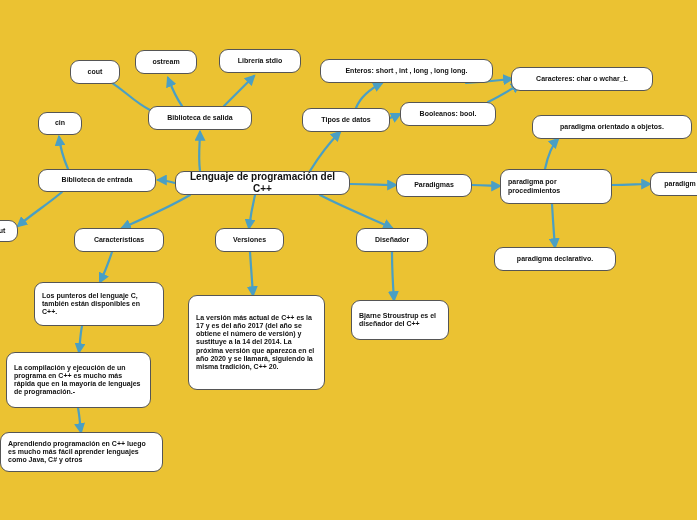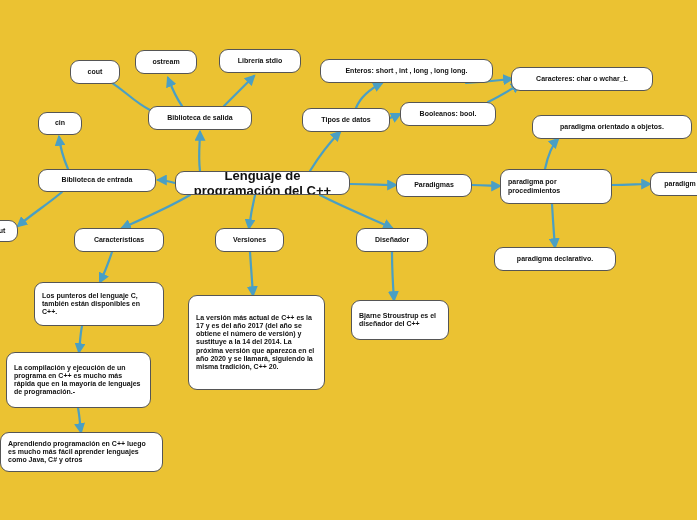--- a/index.html
+++ b/index.html
@@ -96,21 +96,21 @@
     </div>
     <div class="node center" style="left: 38px; top: 112px; width: 44px; height: 23px; font-size: 7px; background: rgb(255, 255, 255); border-color: rgb(85, 85, 85);">
       <span>cin</span>
     </div>
     <div class="node center" style="left: 38px; top: 169px; width: 118px; height: 23px; font-size: 7px; background: rgb(255, 255, 255); border-color: rgb(85, 85, 85);">
       <span>Biblioteca de entrada</span>
     </div>
     <div class="node center" style="left: -14px; top: 220px; width: 32px; height: 22px; font-size: 7px; background: rgb(255, 255, 255); border-color: rgb(85, 85, 85);">
       <span>ut</span>
     </div>
-    <div class="node center" style="left: 175px; top: 171px; width: 175px; height: 24px; font-size: 13px; background: rgb(255, 255, 255); border-color: rgb(85, 85, 85);">
+    <div class="node center" style="left: 175px; top: 171px; width: 175px; height: 24px; font-size: 10px; background: rgb(255, 255, 255); border-color: rgb(85, 85, 85);">
       <span>Lenguaje de programación del C++</span>
     </div>
     <div class="node center" style="left: 320px; top: 59px; width: 173px; height: 24px; font-size: 7px; background: rgb(255, 255, 255); border-color: rgb(85, 85, 85);">
       <span>Enteros: short , int , long , long long.</span>
     </div>
     <div class="node center" style="left: 511px; top: 67px; width: 142px; height: 24px; font-size: 7px; background: rgb(255, 255, 255); border-color: rgb(85, 85, 85);">
       <span>Caracteres: char o wchar_t.</span>
     </div>
     <div class="node center" style="left: 400px; top: 102px; width: 96px; height: 24px; font-size: 7px; background: rgb(255, 255, 255); border-color: rgb(85, 85, 85);">
       <span>Booleanos: bool.</span>

